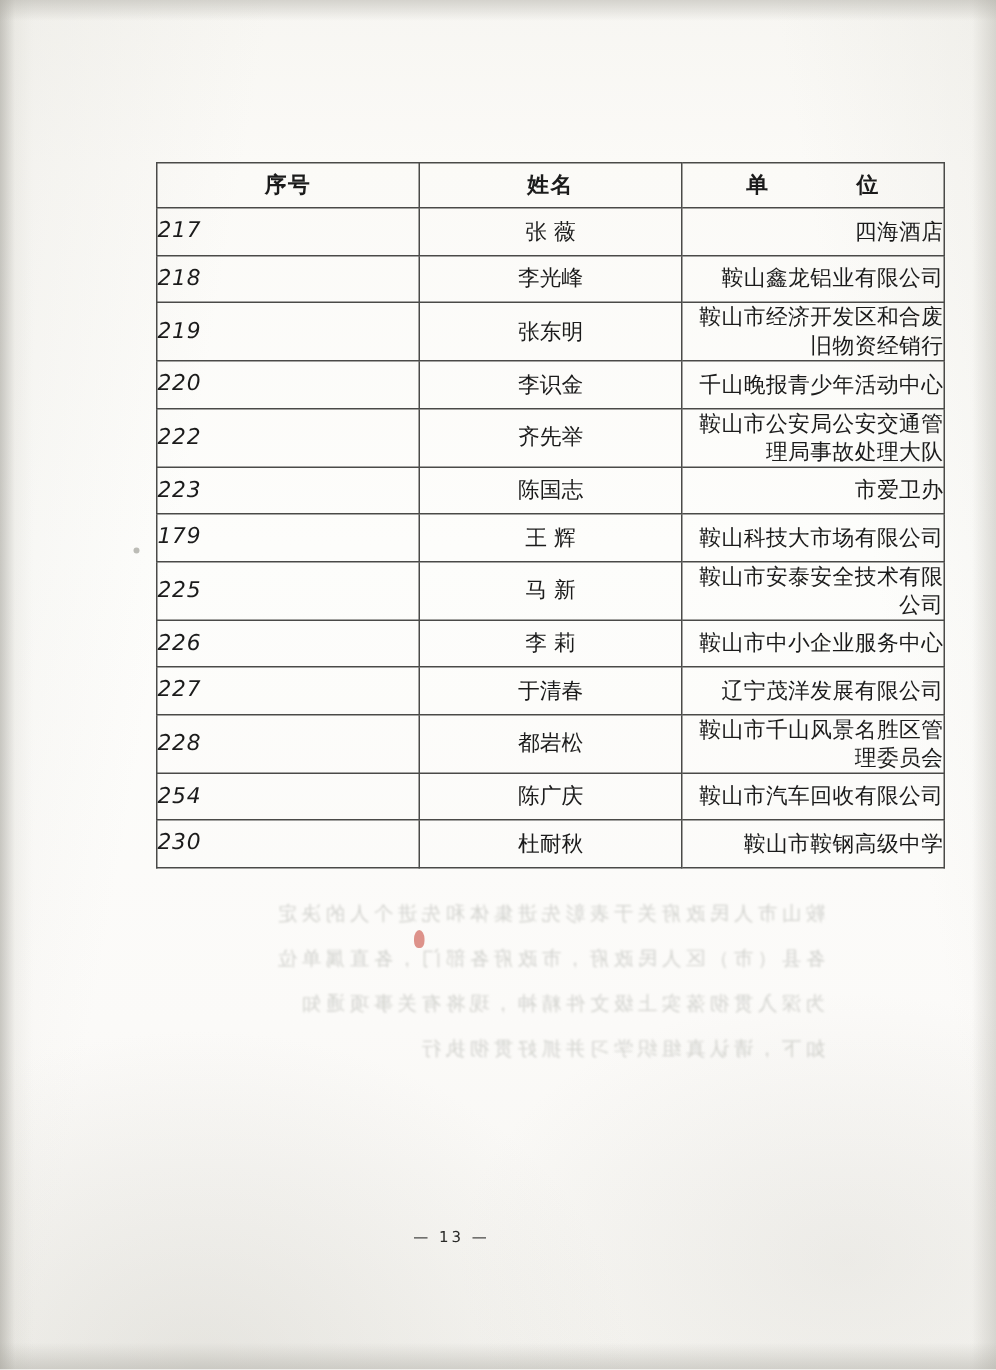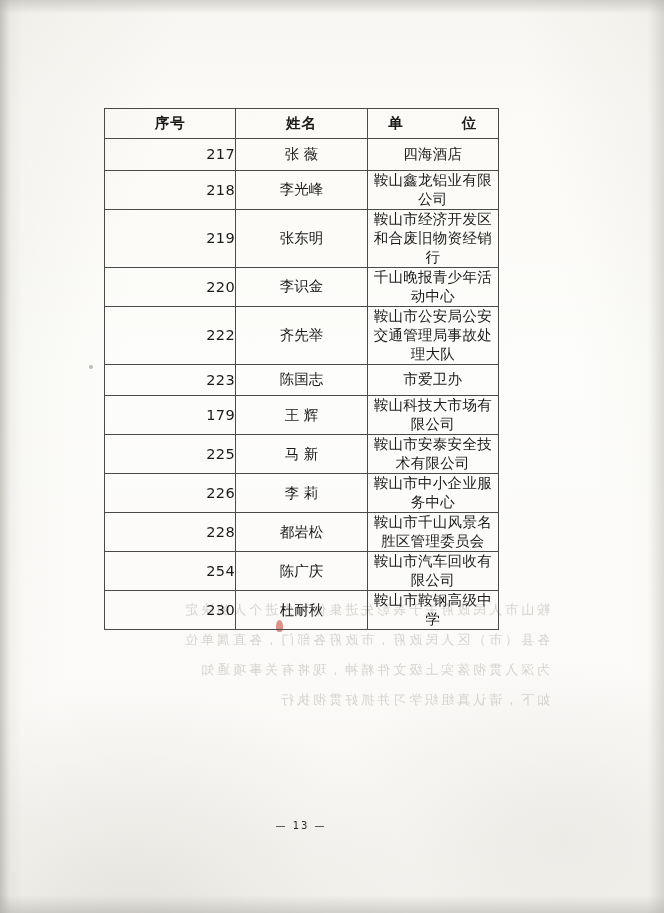--- a/index.html
+++ b/index.html
@@ -100,21 +100,21 @@
 
   
   .table-wrap {
     position: absolute;
     left: 104px;
     top: 108px;
     width: 455px;
   }
   table.roster {
     border-collapse: collapse;
-    width: 395px;
+    width: 526px;
     table-layout: fixed;
     background: transparent;
   }
   table.roster td, table.roster th {
     border: 1px solid #4a4a48;
     padding: 0;
     vertical-align: middle;
     color: #1b1b1b;
     font-weight: normal;
   }
@@ -132,30 +132,31 @@
     display: flex;
     justify-content: center;
     gap: 58px;
   }
   table.roster tbody td {
     height: 30.5px;
     font-size: 14.5px;
   }
   td.c-seq {
     width: 48px;
-    text-align: right;
+    text-align: left;
     letter-spacing: 0.5px;
+    font-style: italic;
   }
   td.c-name {
     width: 66px;
     text-align: center;
   }
   td.c-unit {
     width: 341px;
-    text-align: center;
+    text-align: right;
     padding-left: 8px;
     letter-spacing: 0.3px;
   }
 
   
   .page-number {
     position: absolute;
     left: 0;
     right: 62px;
     top: 820px;
@@ -239,20 +240,25 @@
           <td class="c-seq">225</td>
           <td class="c-name">马 新</td>
           <td class="c-unit">鞍山市安泰安全技术有限公司</td>
         </tr>
         <tr>
           <td class="c-seq">226</td>
           <td class="c-name">李 莉</td>
           <td class="c-unit">鞍山市中小企业服务中心</td>
         </tr>
         <tr>
+          <td class="c-seq">227</td>
+          <td class="c-name">于清春</td>
+          <td class="c-unit">辽宁茂洋发展有限公司</td>
+        </tr>
+        <tr>
           <td class="c-seq">228</td>
           <td class="c-name">都岩松</td>
           <td class="c-unit">鞍山市千山风景名胜区管理委员会</td>
         </tr>
         <tr>
           <td class="c-seq">254</td>
           <td class="c-name">陈广庆</td>
           <td class="c-unit">鞍山市汽车回收有限公司</td>
         </tr>
         <tr>

